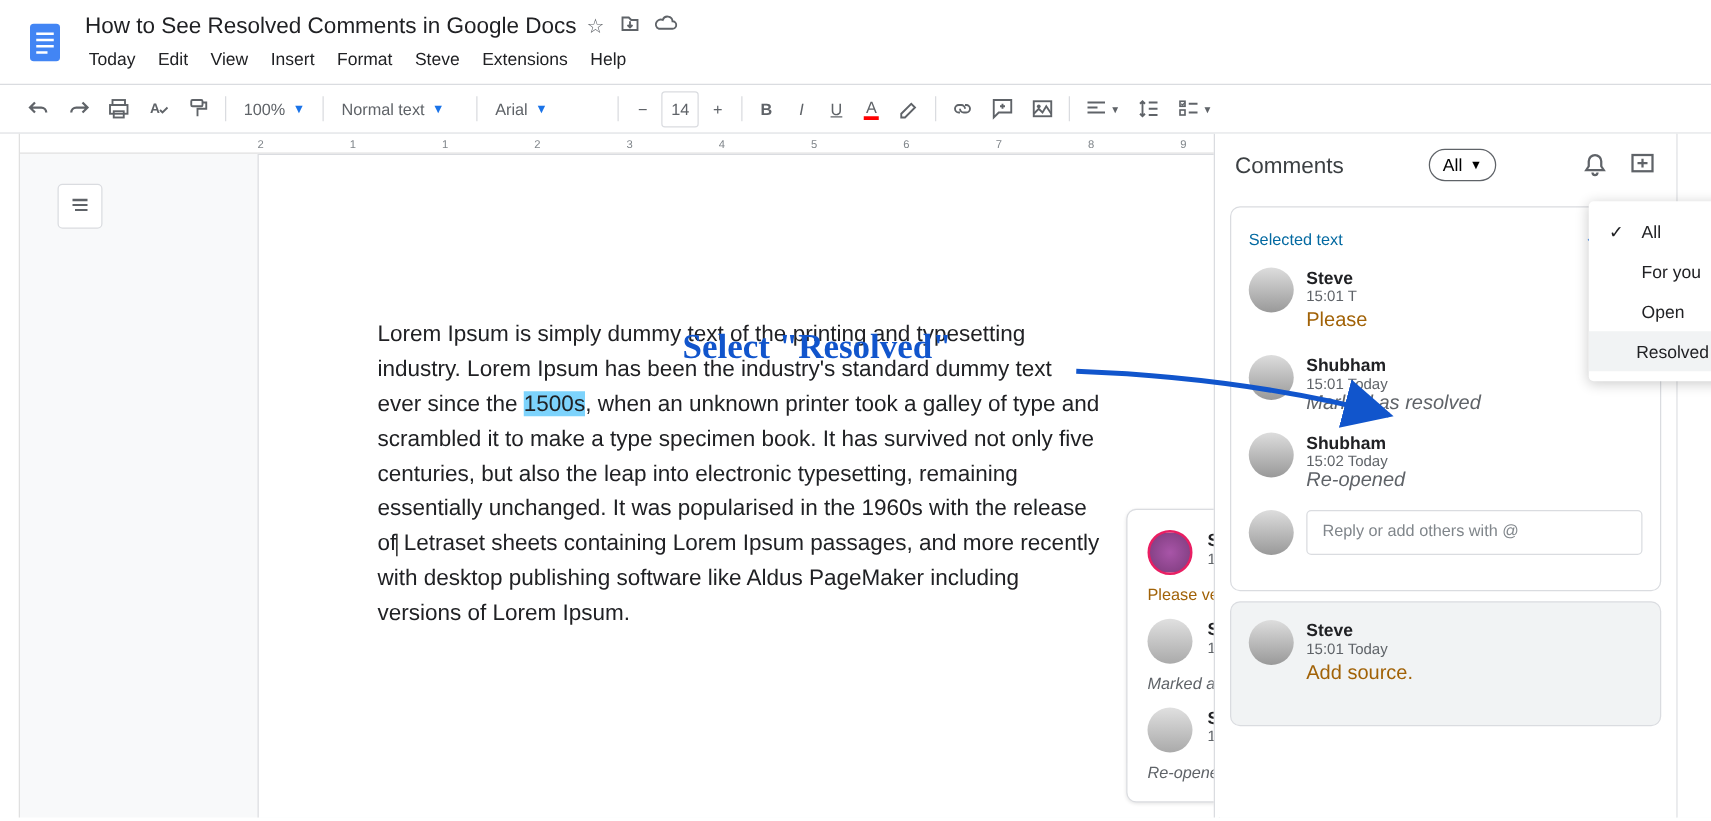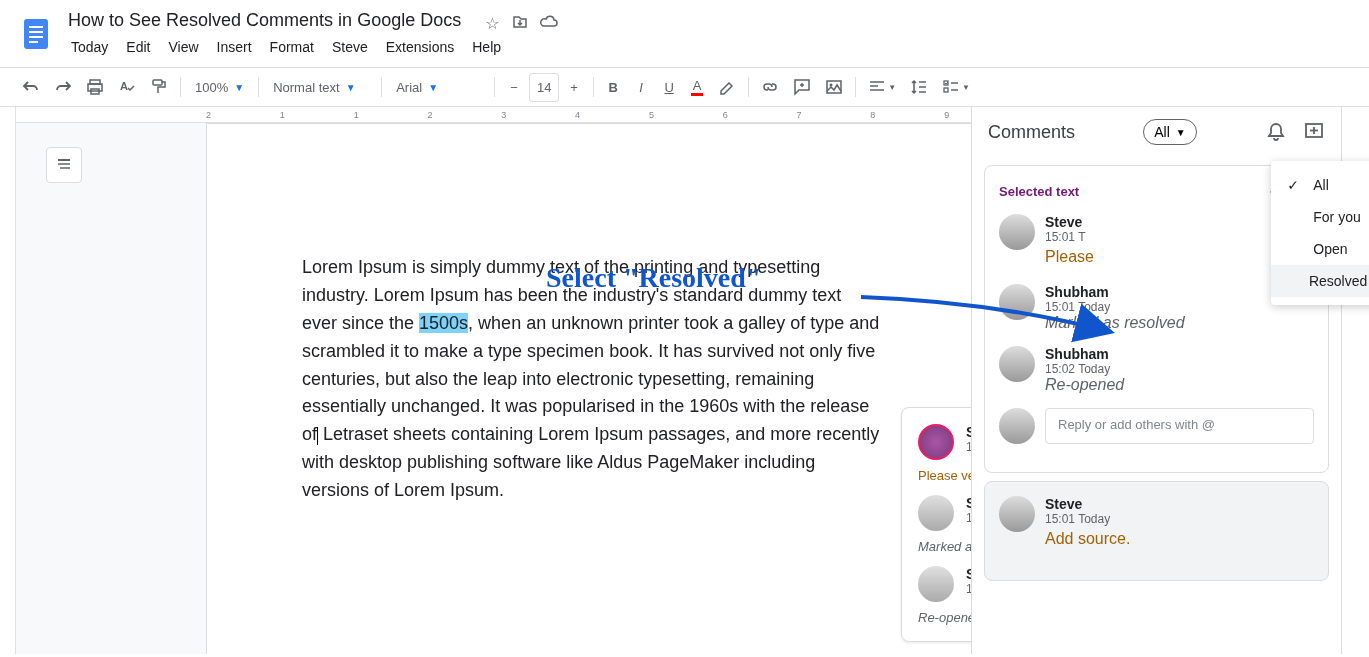--- a/index.html
+++ b/index.html
@@ -1,21 +1,21 @@
 <!DOCTYPE html>
 <html><head>
 <meta charset="utf-8">
 <style>
 *{margin:0;padding:0;box-sizing:border-box;font-family:Arial,sans-serif}
 body{background:#fff;width:1369px;height:657px;overflow:hidden;position:relative}
 .header{padding:8px 16px;display:flex;align-items:center;gap:8px}
 .docs-icon{width:40px;height:40px;display:flex;align-items:center;justify-content:center}
 .title-area{flex:1}
 .doc-title{font-size:18px;color:#202124;padding:2px 4px}
-.title-row{display:flex;align-items:flex-end;gap:20px}
+.title-row{display:flex;align-items:center;gap:4px}
 .title-icons{display:flex;gap:12px;color:#5f6368}
 .menus{display:flex;gap:4px;margin-top:2px;font-size:14px;color:#202124}
 .menu-item{padding:4px 7px;cursor:pointer}
 .last-edit{color:#5f6368;text-decoration:underline;font-size:14px;margin-left:8px}
 .header-right{display:flex;align-items:center;gap:12px}
 .icon-btn{width:40px;height:40px;border-radius:50%;display:flex;align-items:center;justify-content:center;cursor:pointer;color:#5f6368}
 .icon-btn.active{background:#e8f0fe;color:#1a73e8}
 .share-btn{background:#1a73e8;color:#fff;padding:8px 18px;border-radius:4px;display:flex;align-items:center;gap:8px;font-size:14px;font-weight:500;cursor:pointer}
 .avatar{width:36px;height:36px;border-radius:50%;background:#ddd;overflow:hidden}
 .avatar-img{width:100%;height:100%;background:linear-gradient(#ccc,#999);border-radius:50%}
@@ -49,21 +49,21 @@
 .cp-header{display:flex;align-items:center;justify-content:space-between;padding:12px 16px}
 .cp-title{font-size:18px;color:#3c4043}
 .cp-right{display:flex;gap:16px;align-items:center}
 .filter-btn{border:1px solid #5f6368;border-radius:16px;padding:4px 10px;display:flex;align-items:center;gap:6px;font-size:14px;cursor:pointer}
 .filter-dropdown{position:absolute;background:#fff;border-radius:4px;box-shadow:0 2px 10px rgba(0,0,0,0.2);width:112px;top:42px;left:128px;z-index:100;padding:8px 0}
 .fd-item{padding:8px 16px;display:flex;align-items:center;gap:10px;cursor:pointer;font-size:14px;color:#202124}
 .fd-item .check{width:16px}
 .thread{background:#fff;border:1px solid #dadce0;border-radius:8px;margin:8px 12px;padding:14px}
 .thread-header{display:flex;justify-content:space-between;align-items:center;margin-bottom:12px;font-size:13px}
 .selected-text{color:#5f6368}
-.selected-text b{color:#701a75;font-weight:bold}
+.selected-text b{color:#0369a1;font-weight:normal}
 .thread-actions{display:flex;gap:12px;align-items:center}
 .thread-entry{display:flex;gap:10px;margin-bottom:14px}
 .te-av{width:36px;height:36px;border-radius:50%;flex-shrink:0}
 .reply-box{border:1px solid #dadce0;border-radius:4px;padding:8px 12px;color:#80868b;font-size:13px;flex:1}
 .right-sidebar{position:absolute;right:0;top:0;width:28px;background:#fff;border-left:1px solid #dadce0;height:100%}
 .blue-triangle{color:#1a73e8;font-size:10px}
 svg{display:block}
 .cursor-line{display:inline-block;width:1px;height:18px;background:#000;vertical-align:middle}
 .thread2{background:#f1f3f4}
 </style>

